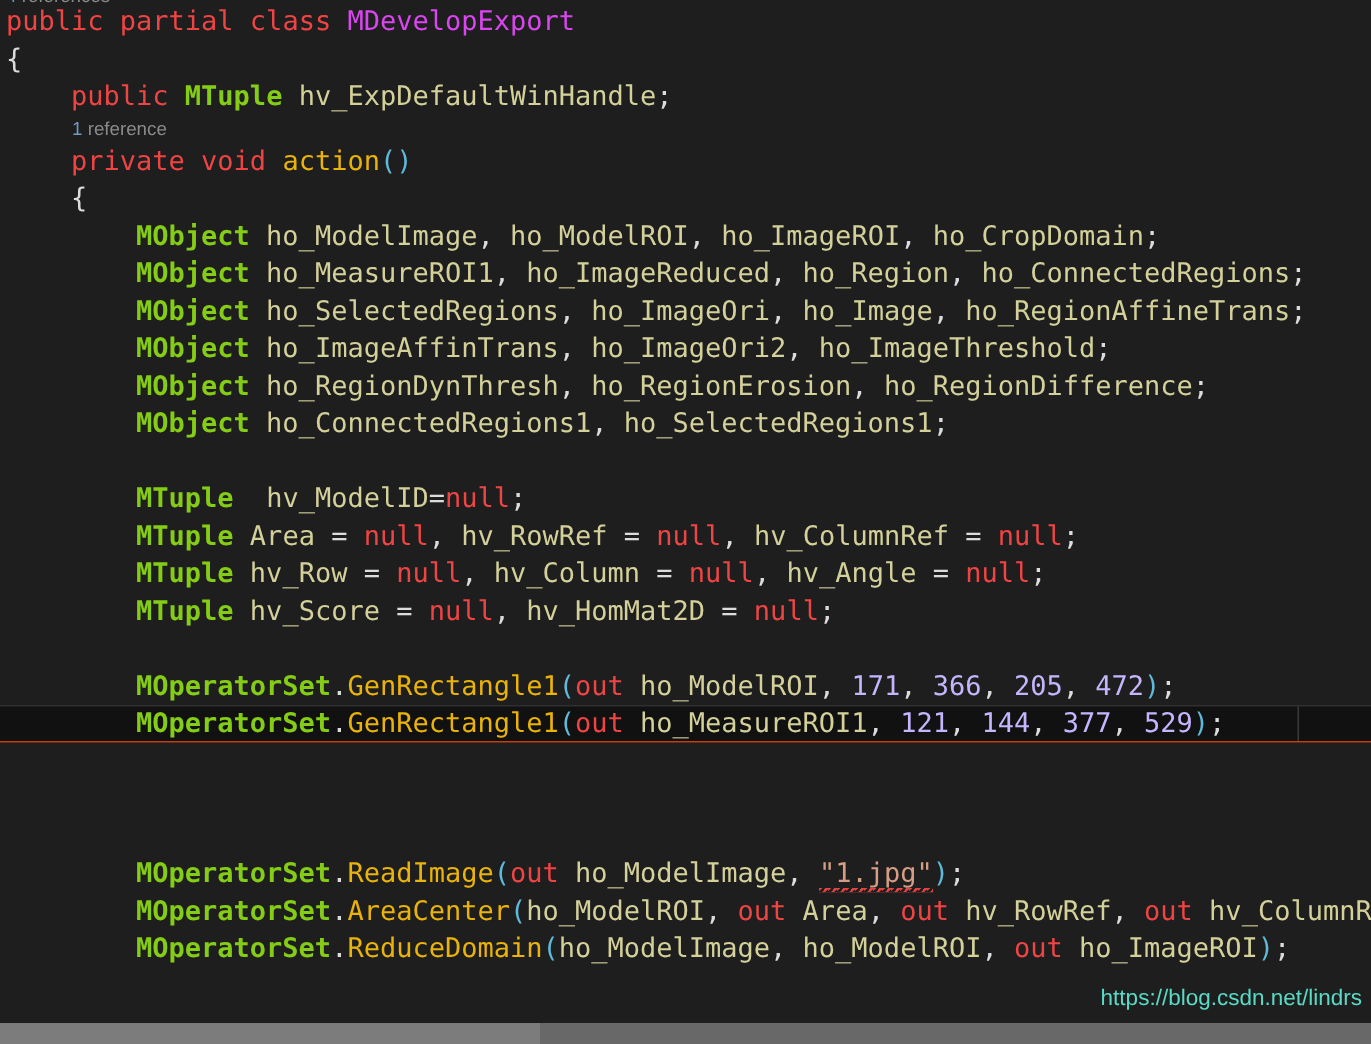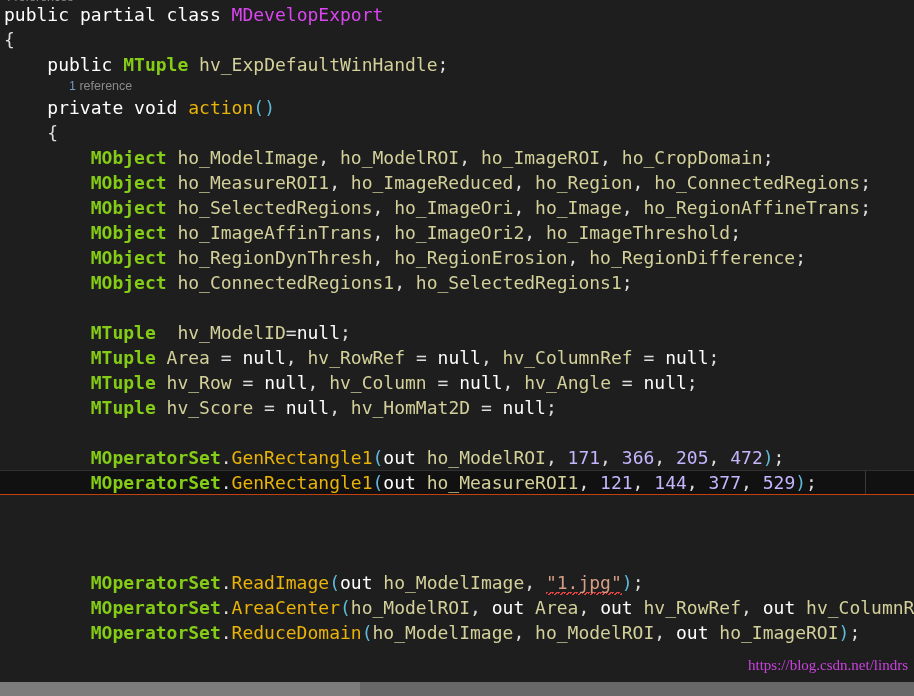--- a/index.html
+++ b/index.html
@@ -55,21 +55,21 @@
     line-height: 18px;
     font-family: "Liberation Sans", sans-serif;
     font-size: 12.5px;
     color: #8A8A8A;
     white-space: pre;
     padding-left: 4px;
   }
   .ref-line .num { color: #6E9CC4; }
 
   
-  .kw   { color: #ffffff; }            
+  .kw   { color: #ef4444; }            
   .typ  { color: #d946ef; }            
   .cls  { color: #84cc16; font-weight: bold; }  
   .mth  { color: #eab308; }            
   .id   { color: #D3D09A; }            
   .num  { color: #c4b5fd; }            
   .str  { color: #D69D85; }            
   .pun  { color: #DCDCDC; }            
   .brk  { color: #5FB9D8; }            
   .brc  { color: #DCDCDC; }            
   .squig {
@@ -81,23 +81,23 @@
     background-repeat: repeat-x;
     background-size: 6px 3px;
     background-position: 0 100%;
     padding-bottom: 2px;
   }
 
   #watermark {
     position: absolute;
     right: 6px;
     bottom: 22px;
-    font-family: Liberation Serif, serif;
+    font-family: Liberation Sans, sans-serif;
     font-size: 15px;
-    color: #d946ef;
+    color: #5eead4;
     opacity: 0.92;
     z-index: 5;
     white-space: pre;
   }
   #hscrollbar {
     position: absolute;
     left: 0; bottom: 0;
     width: 914px; height: 14px;
     background: #686868;
     z-index: 6;
@@ -111,21 +111,21 @@
 </style>
 </head>
 <body>
 
 <div id="editor">
   <div class="code-area" id="code-area">
       <div class="ref-line" style="height: 10px; line-height: 10px; overflow: hidden;"><span class="num">4</span><span> references</span></div>
       <div class="line"><span class="codeline-text"><span class="kw">public</span><span class="pun"> </span><span class="kw">partial</span><span class="pun"> </span><span class="kw">class</span><span class="pun"> </span><span class="typ">MDevelopExport</span></span></div>
       <div class="line"><span class="codeline-text"><span class="brc">{</span></span></div>
       <div class="line"><span class="codeline-text"><span class="pun">    </span><span class="kw">public</span><span class="pun"> </span><span class="cls">MTuple</span><span class="pun"> </span><span class="id">hv_ExpDefaultWinHandle</span><span class="pun">;</span></span></div>
-      <div class="ref-line" style="padding-left: 69px;"><span class="num">1</span><span> reference</span></div>
+      <div class="ref-line" style="padding-left: 48px;"><span class="num">1</span><span> reference</span></div>
       <div class="line"><span class="codeline-text"><span class="pun">    </span><span class="kw">private</span><span class="pun"> </span><span class="kw">void</span><span class="pun"> </span><span class="mth">action</span><span class="brk">()</span></span></div>
       <div class="line"><span class="codeline-text"><span class="pun">    </span><span class="brc">{</span></span></div>
       <div class="line"><span class="codeline-text"><span class="pun">        </span><span class="cls">MObject</span><span class="pun"> </span><span class="id">ho_ModelImage</span><span class="pun">, </span><span class="id">ho_ModelROI</span><span class="pun">, </span><span class="id">ho_ImageROI</span><span class="pun">, </span><span class="id">ho_CropDomain</span><span class="pun">;</span></span></div>
       <div class="line"><span class="codeline-text"><span class="pun">        </span><span class="cls">MObject</span><span class="pun"> </span><span class="id">ho_MeasureROI1</span><span class="pun">, </span><span class="id">ho_ImageReduced</span><span class="pun">, </span><span class="id">ho_Region</span><span class="pun">, </span><span class="id">ho_ConnectedRegions</span><span class="pun">;</span></span></div>
       <div class="line"><span class="codeline-text"><span class="pun">        </span><span class="cls">MObject</span><span class="pun"> </span><span class="id">ho_SelectedRegions</span><span class="pun">, </span><span class="id">ho_ImageOri</span><span class="pun">, </span><span class="id">ho_Image</span><span class="pun">, </span><span class="id">ho_RegionAffineTrans</span><span class="pun">;</span></span></div>
       <div class="line"><span class="codeline-text"><span class="pun">        </span><span class="cls">MObject</span><span class="pun"> </span><span class="id">ho_ImageAffinTrans</span><span class="pun">, </span><span class="id">ho_ImageOri2</span><span class="pun">, </span><span class="id">ho_ImageThreshold</span><span class="pun">;</span></span></div>
       <div class="line"><span class="codeline-text"><span class="pun">        </span><span class="cls">MObject</span><span class="pun"> </span><span class="id">ho_RegionDynThresh</span><span class="pun">, </span><span class="id">ho_RegionErosion</span><span class="pun">, </span><span class="id">ho_RegionDifference</span><span class="pun">;</span></span></div>
       <div class="line"><span class="codeline-text"><span class="pun">        </span><span class="cls">MObject</span><span class="pun"> </span><span class="id">ho_ConnectedRegions1</span><span class="pun">, </span><span class="id">ho_SelectedRegions1</span><span class="pun">;</span></span></div>
       <div class="line"><span class="codeline-text"></span></div>
       <div class="line"><span class="codeline-text"><span class="pun">        </span><span class="cls">MTuple</span><span class="pun">  </span><span class="id">hv_ModelID</span><span class="pun">=</span><span class="kw">null</span><span class="pun">;</span></span></div>

